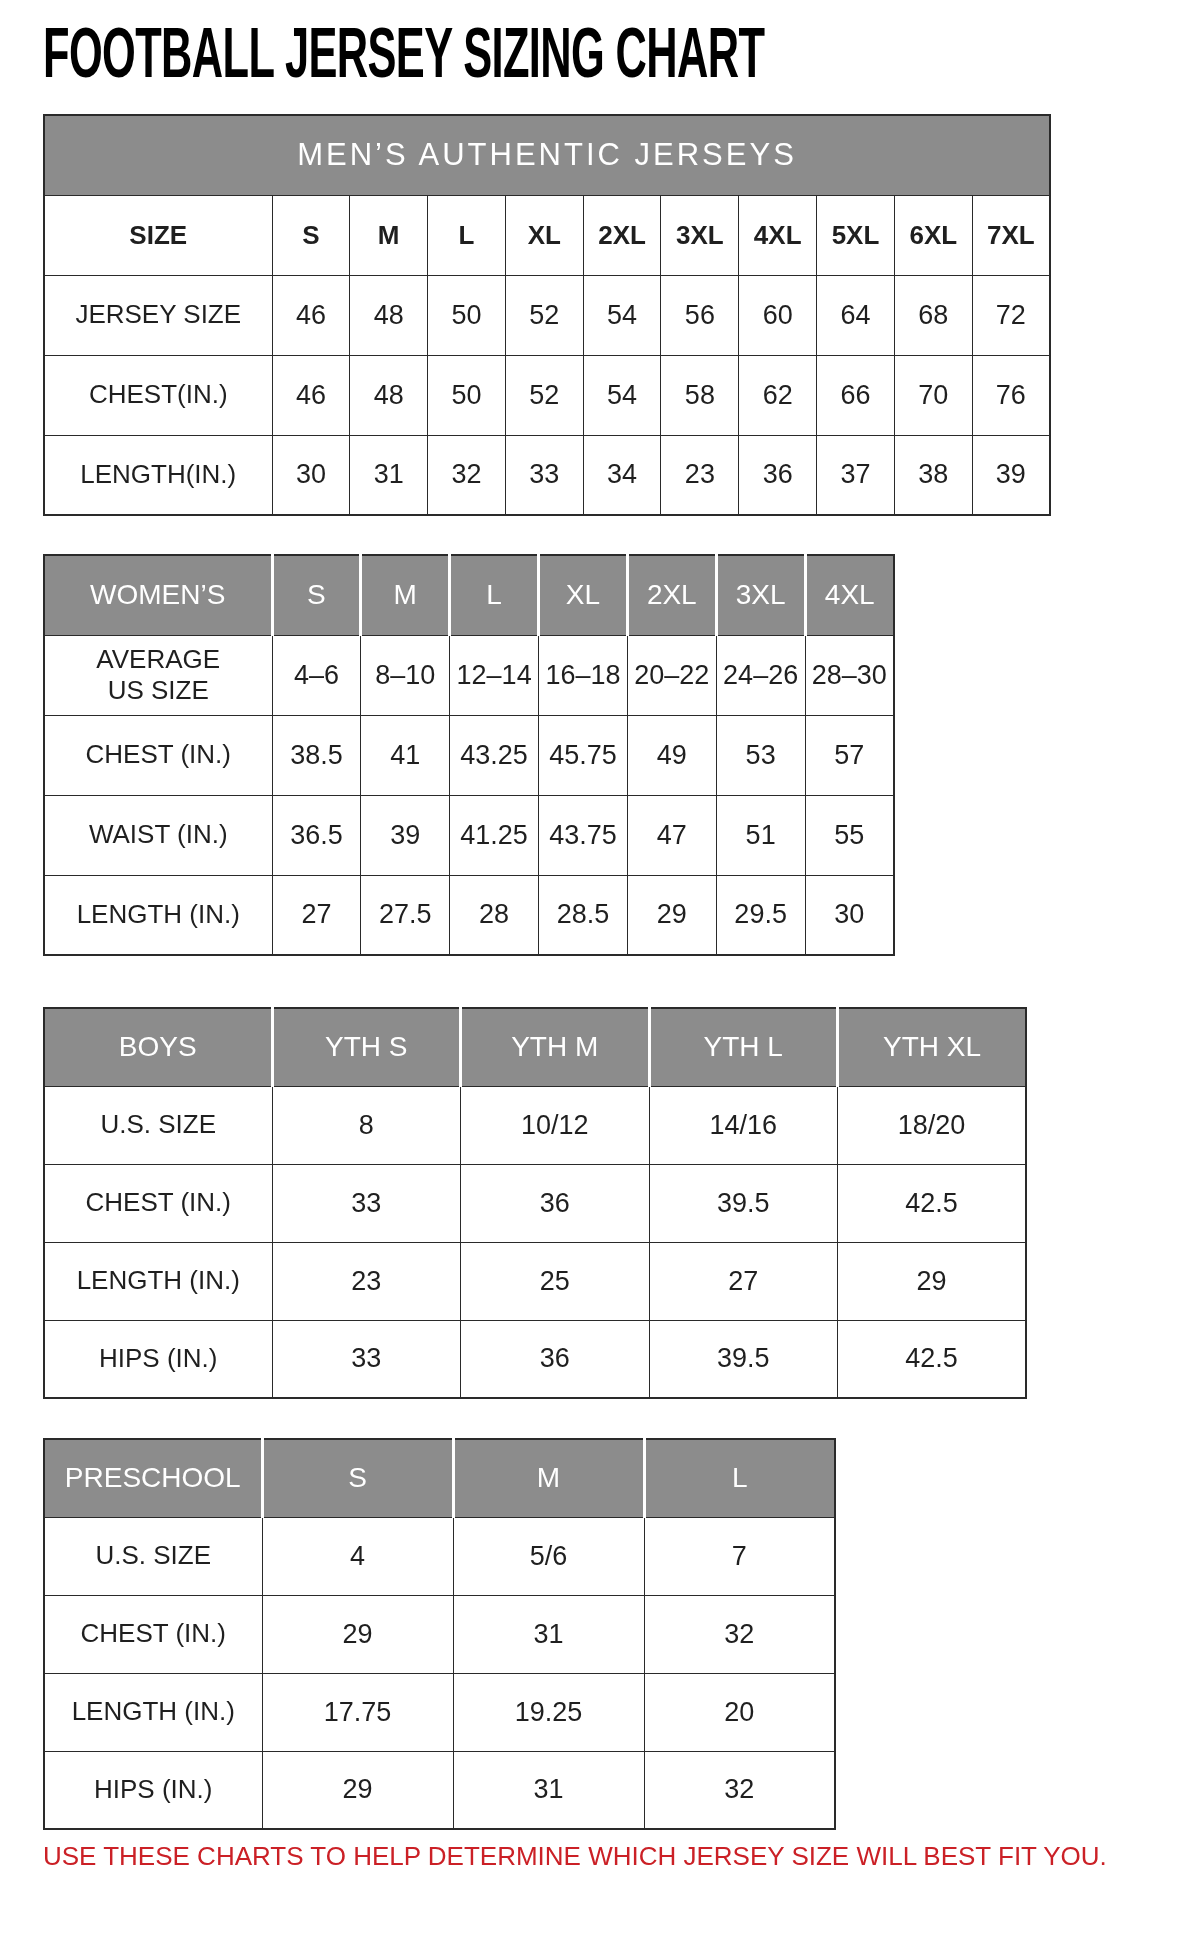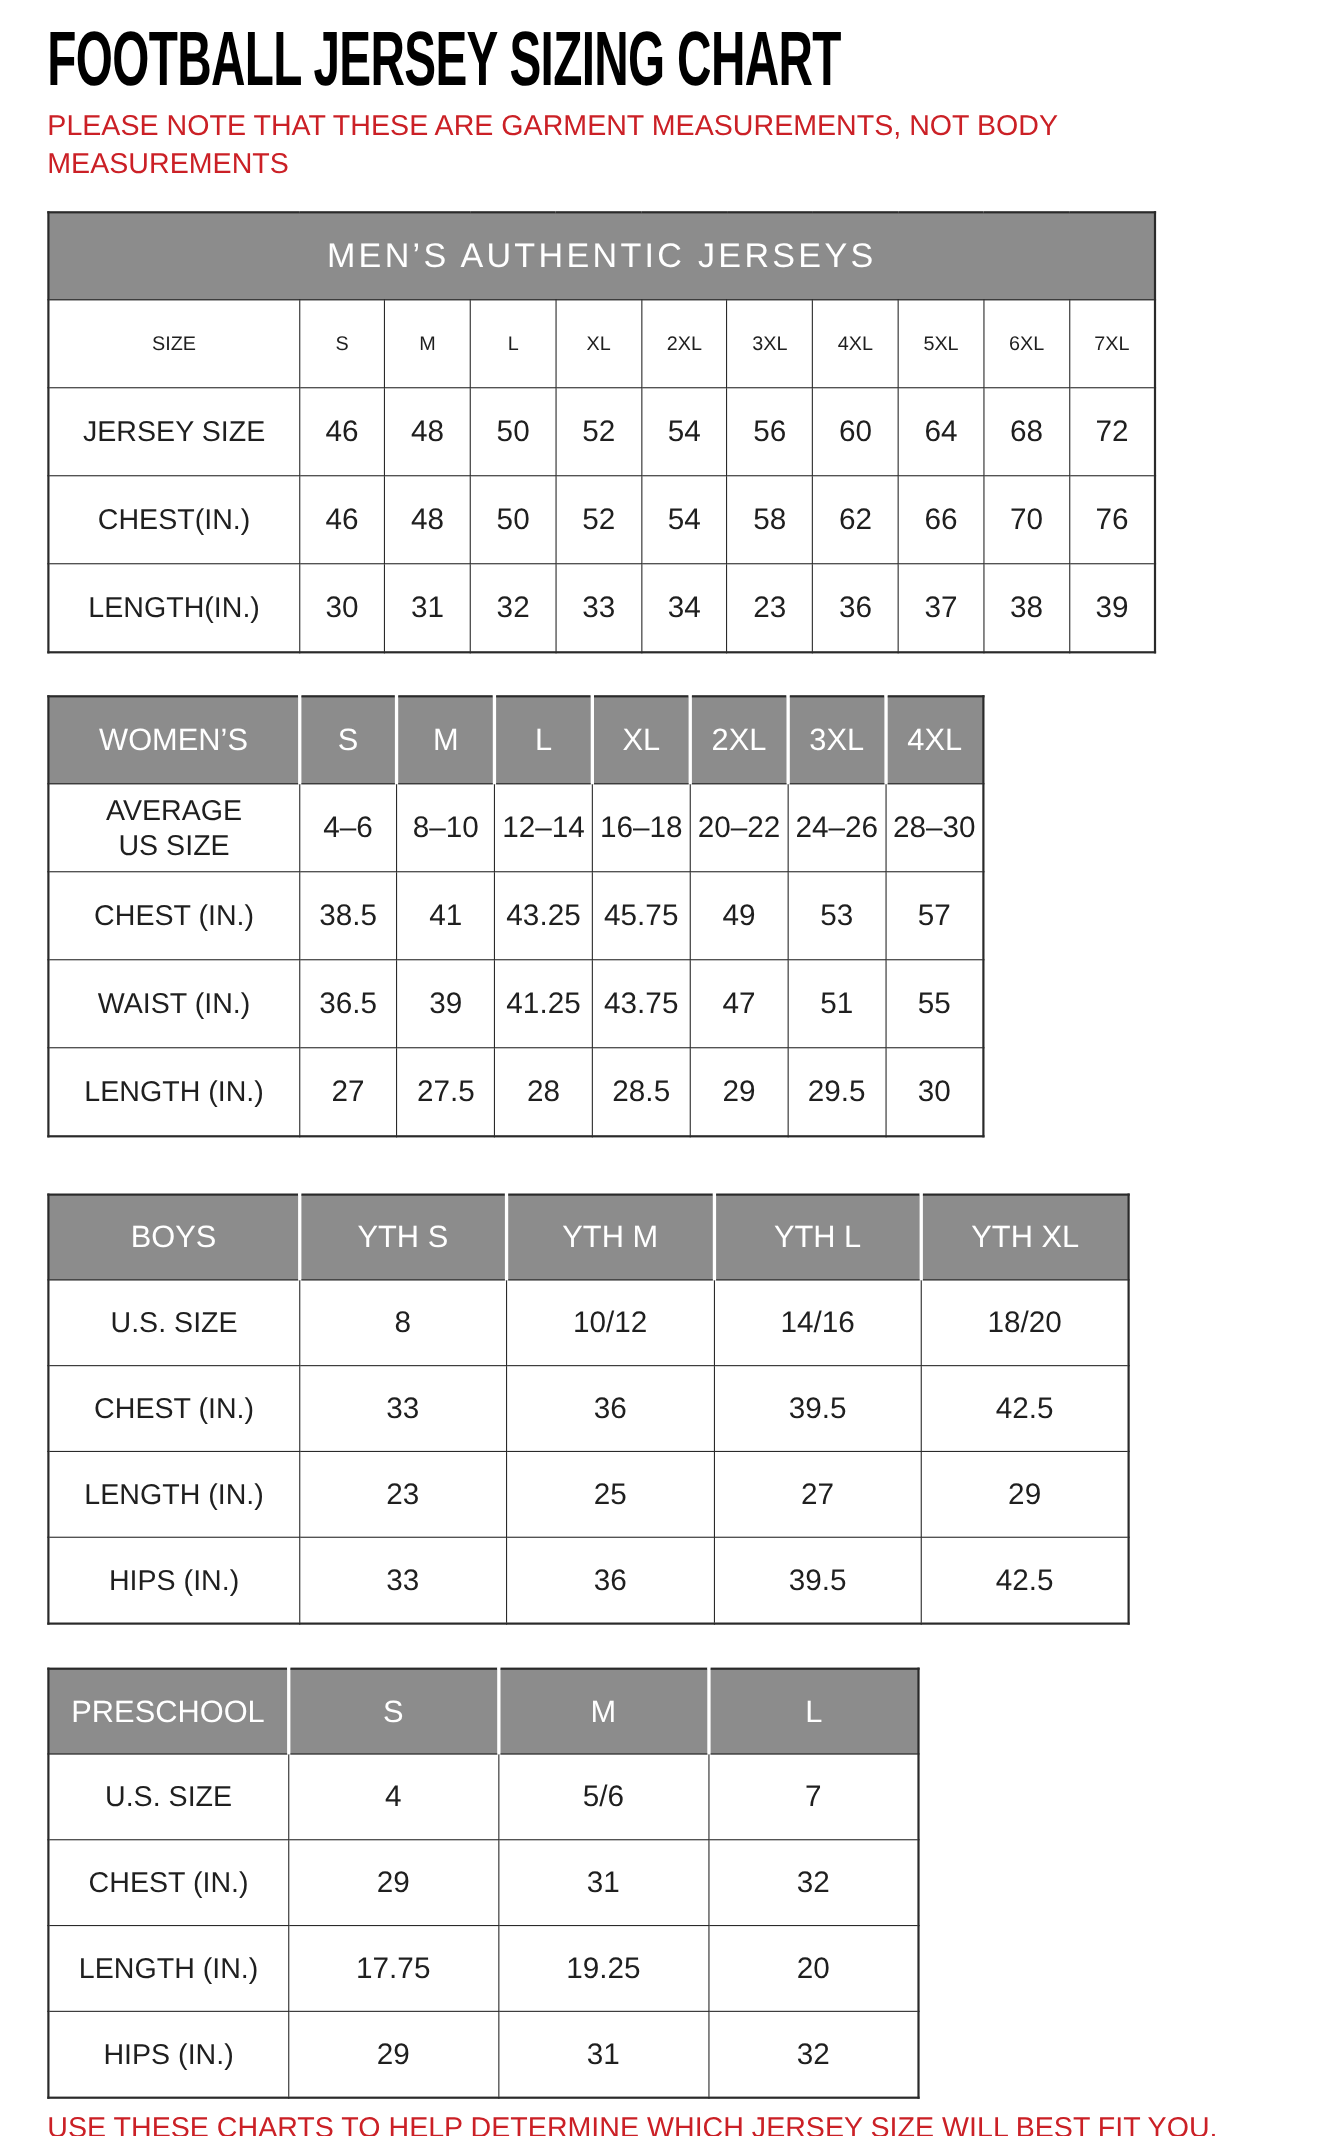--- a/index.html
+++ b/index.html
@@ -62,41 +62,40 @@
     color: #ffffff;
     font-size: 31px;
     letter-spacing: 3px;
   }
   .header-row.gray td {
     background: var(--gray, #8c8c8c);
     color: #ffffff;
     font-size: 28px;
   }
   .header-row.gray td + td { border-left: 3px solid #ffffff; }
-  .header-row.plain td { font-size: 18px; }
+  .header-row.plain td { font-size: 26px; font-weight: bold; }
 
   .data-row td:first-child {
     font-size: 26px;
     white-space: pre-line;
     line-height: 1.2;
   }
 
   .footer {
     margin: 12px 0 0 0;
     font-size: 26px;
     line-height: 1.15;
     color: var(--accent, #cb2026);
   }
 </style>
 </head>
 <body>
 
 <div class="page">
   <h1 class="title">FOOTBALL JERSEY SIZING CHART</h1>
-  <p class="note">PLEASE NOTE THAT THESE ARE GARMENT MEASUREMENTS, NOT BODY MEASUREMENTS</p>
 
   <table class="size-table t-mens">
       <colgroup>
         <col class="label-col">
         <col>
         <col>
         <col>
         <col>
         <col>
         <col>

